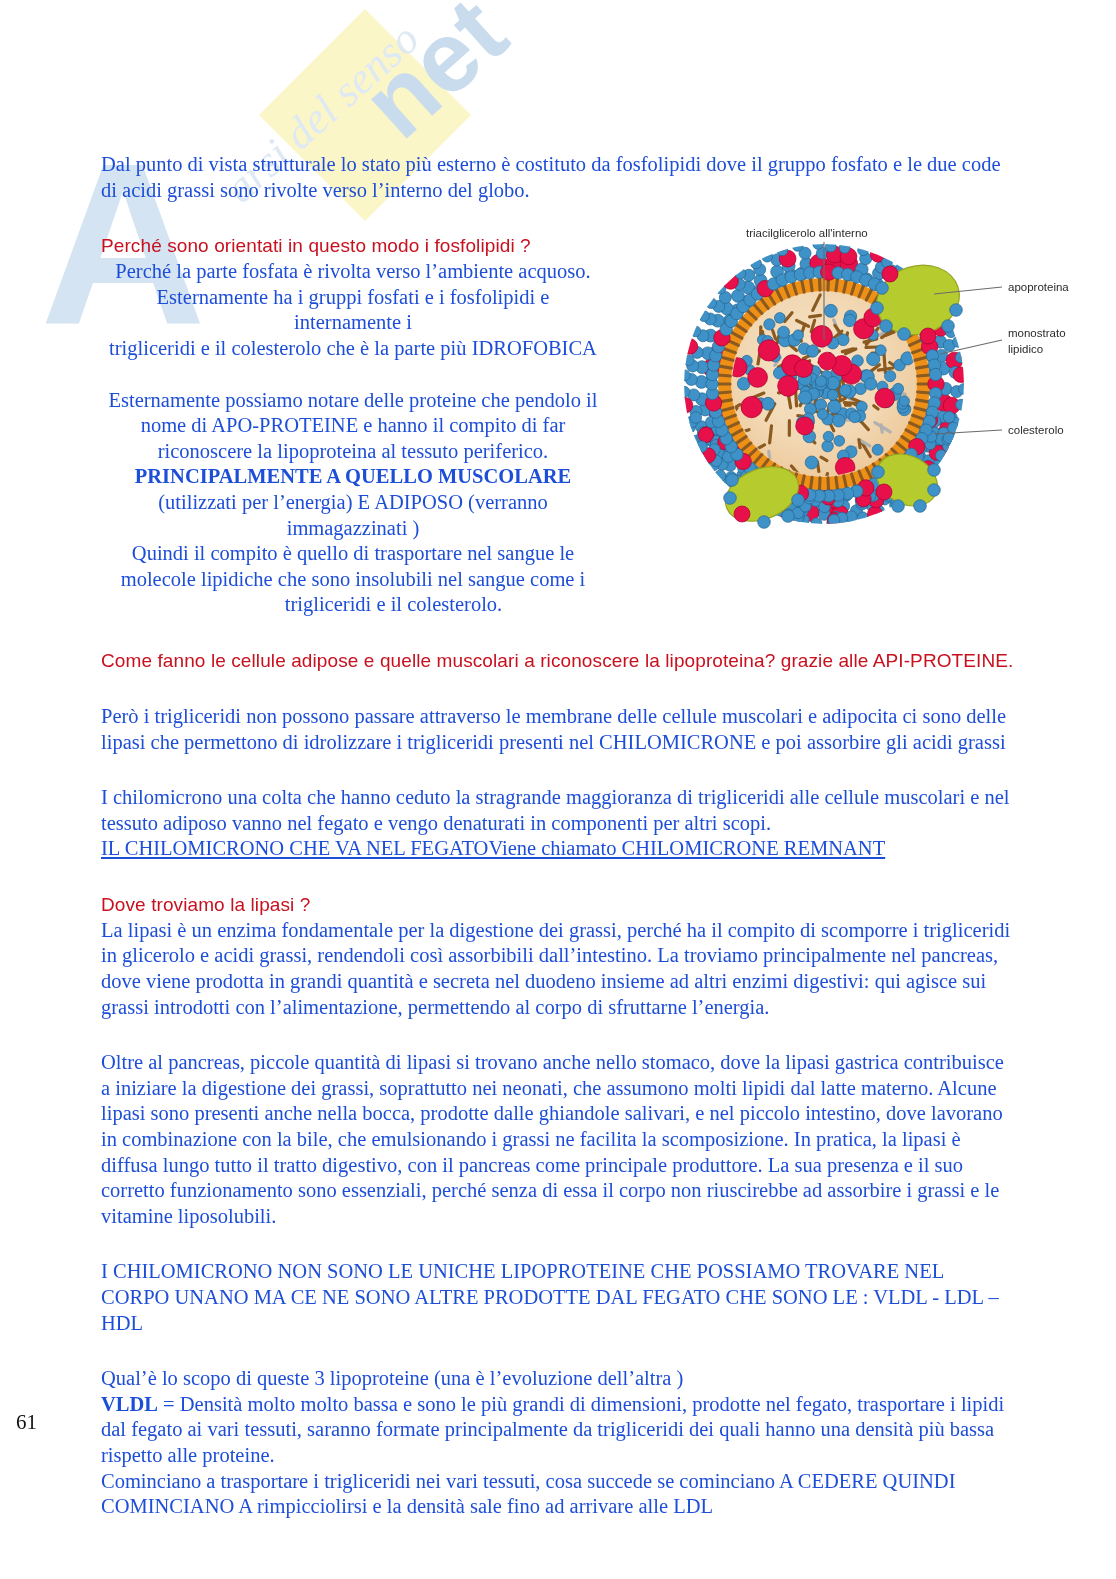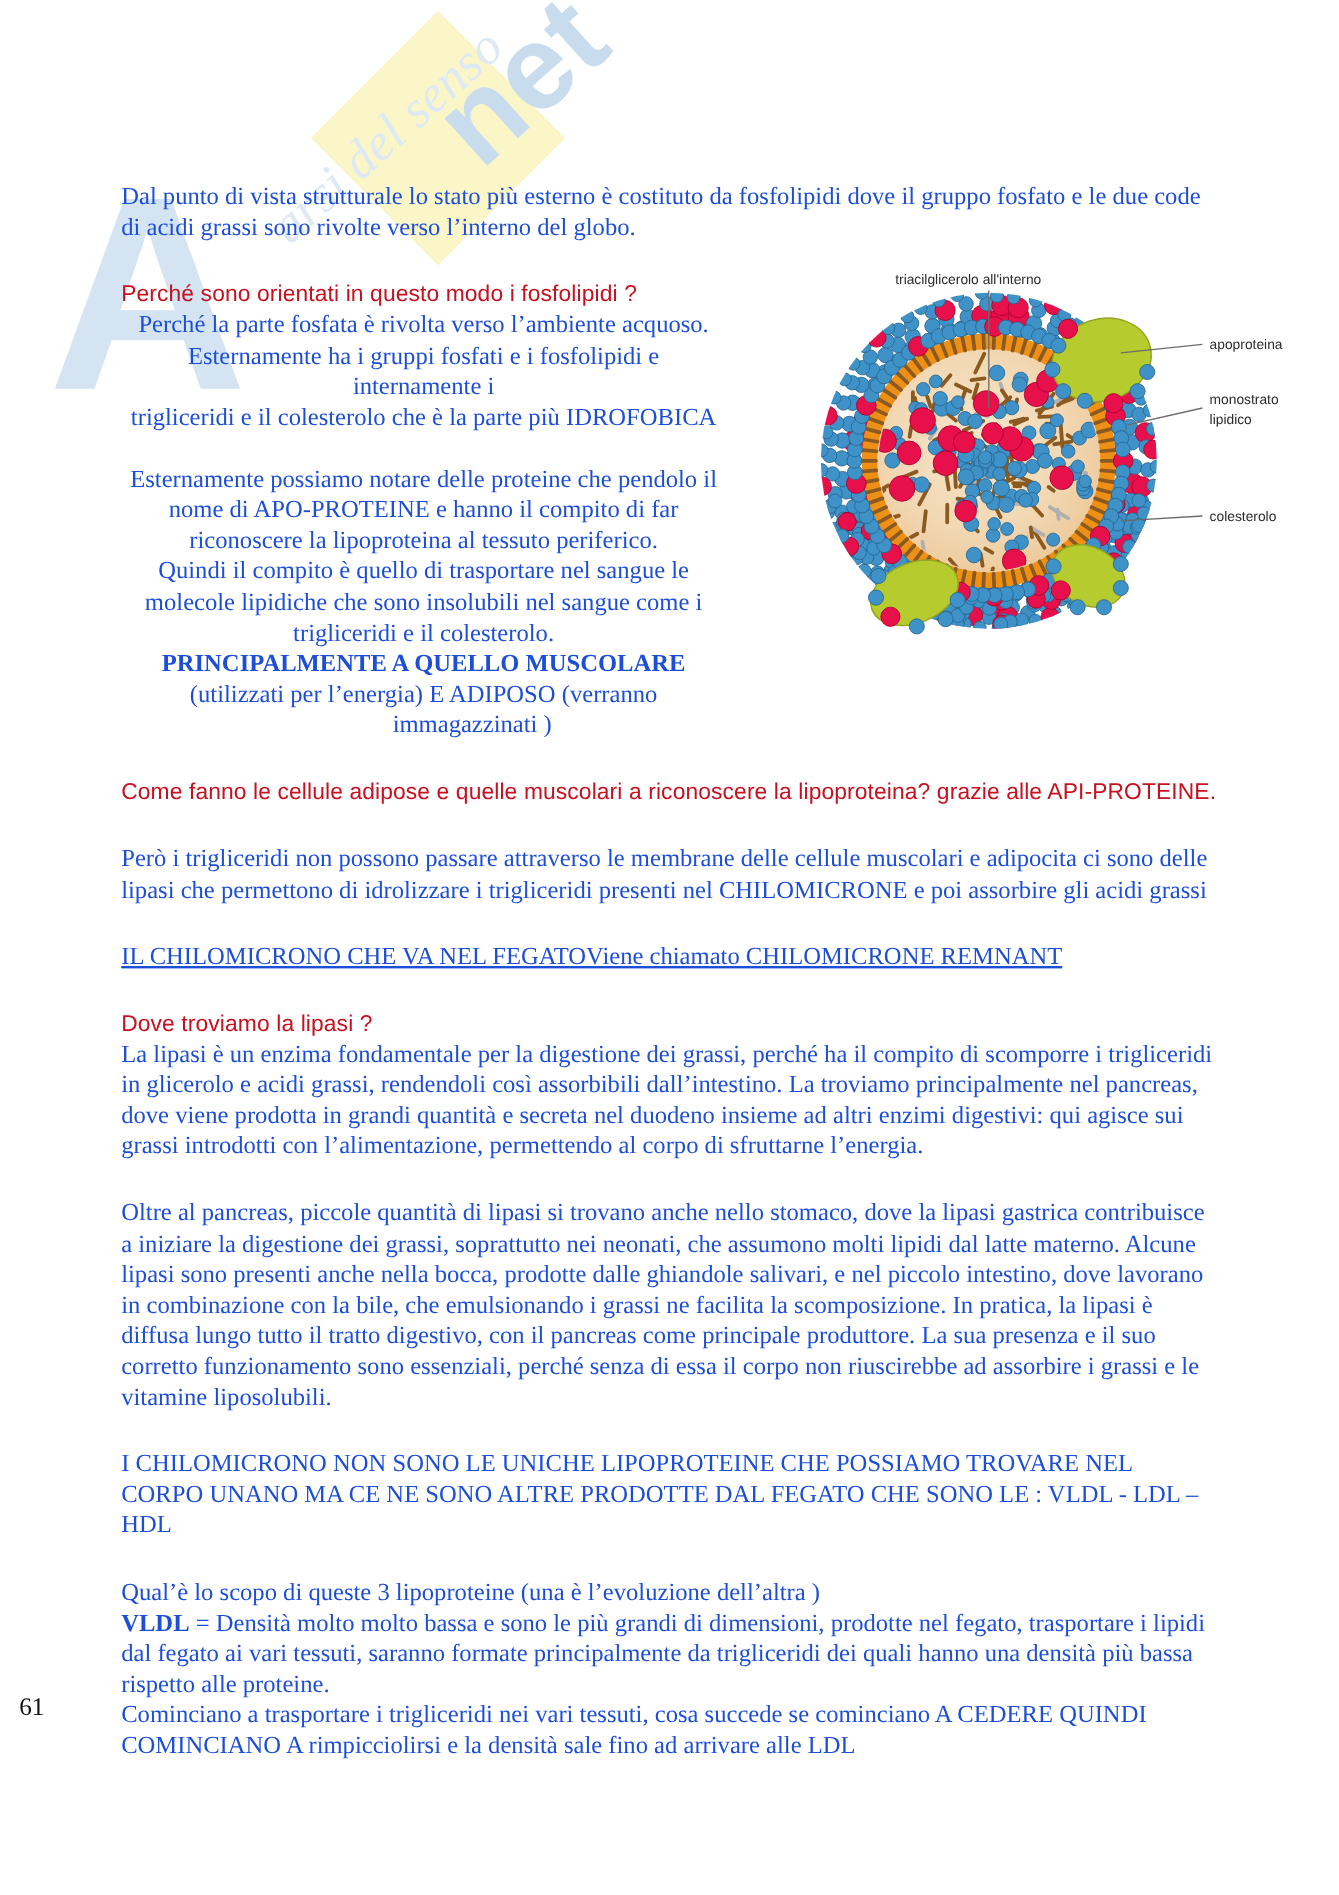--- a/index.html
+++ b/index.html
@@ -165,34 +165,35 @@
       <div class="figure-float"></div>
 
       <div class="heading-red">Perché sono orientati in questo modo i fosfolipidi ?</div>
       <div class="para narrow">Perché la parte fosfata è rivolta verso l’ambiente acquoso.</div>
       <div class="para narrow">Esternamente ha i gruppi fosfati e i fosfolipidi e internamente i</div>
       <div class="para narrow">trigliceridi e il colesterolo che è la parte più IDROFOBICA</div>
 
       <div class="gap-sm"></div>
 
       <div class="para narrow">Esternamente possiamo notare delle proteine che pendolo il nome di APO-PROTEINE e hanno il compito di far riconoscere la lipoproteina al tessuto periferico.</div>
+      <div class="para narrow"><span class="bold">PRINCIPALMENTE A QUELLO MUSCOLARE</span><span> (utilizzati per l’energia) E ADIPOSO (verranno immagazzinati )</span></div>
       <div class="para narrow">Quindi il compito è quello di trasportare nel sangue le molecole lipidiche che sono insolubili nel sangue come i trigliceridi e il colesterolo.</div>
-      <div class="para narrow"><span class="bold">PRINCIPALMENTE A QUELLO MUSCOLARE</span><span> (utilizzati per l’energia) E ADIPOSO (verranno immagazzinati )</span></div>
     </div>
 
     <div class="gap-md"></div>
 
     <div class="heading-red">Come fanno le cellule adipose e quelle muscolari a riconoscere la lipoproteina?  grazie alle API-PROTEINE.</div>
 
     <div class="gap-md"></div>
 
     <p class="para">Però i trigliceridi non possono passare attraverso le membrane delle cellule muscolari e adipocita ci sono delle lipasi che permettono di idrolizzare i trigliceridi presenti nel CHILOMICRONE e poi assorbire gli acidi grassi</p>
 
     <div class="gap-md"></div>
 
+    <p class="para">I chilomicrono una colta che hanno ceduto la stragrande maggioranza di trigliceridi alle cellule muscolari e nel tessuto adiposo vanno nel fegato e vengo denaturati in  componenti per altri scopi.</p>
     <div class="para underline">IL CHILOMICRONO CHE VA NEL FEGATOViene chiamato CHILOMICRONE REMNANT</div>
 
     <div class="gap-md"></div>
 
     <div class="heading-red">Dove troviamo la lipasi ?</div>
     <p class="para">La lipasi è un enzima fondamentale per la digestione dei grassi, perché ha il compito di scomporre i trigliceridi in glicerolo e acidi grassi, rendendoli così assorbibili dall’intestino. La troviamo principalmente nel pancreas, dove viene prodotta in grandi quantità e secreta nel duodeno insieme ad altri enzimi digestivi: qui agisce sui grassi introdotti con l’alimentazione, permettendo al corpo di sfruttarne l’energia.</p>
 
     <div class="gap-md"></div>
 
     <p class="para">Oltre al pancreas, piccole quantità di lipasi si trovano anche nello stomaco, dove la lipasi gastrica contribuisce a iniziare la digestione dei grassi, soprattutto nei neonati, che assumono molti lipidi dal latte materno. Alcune lipasi sono presenti anche nella bocca, prodotte dalle ghiandole salivari, e nel piccolo intestino, dove lavorano in combinazione con la bile, che emulsionando i grassi ne facilita la scomposizione. In pratica, la lipasi è diffusa lungo tutto il tratto digestivo, con il pancreas come principale produttore. La sua presenza e il suo corretto funzionamento sono essenziali, perché senza di essa il corpo non riuscirebbe ad assorbire i grassi e le vitamine liposolubili.</p>

